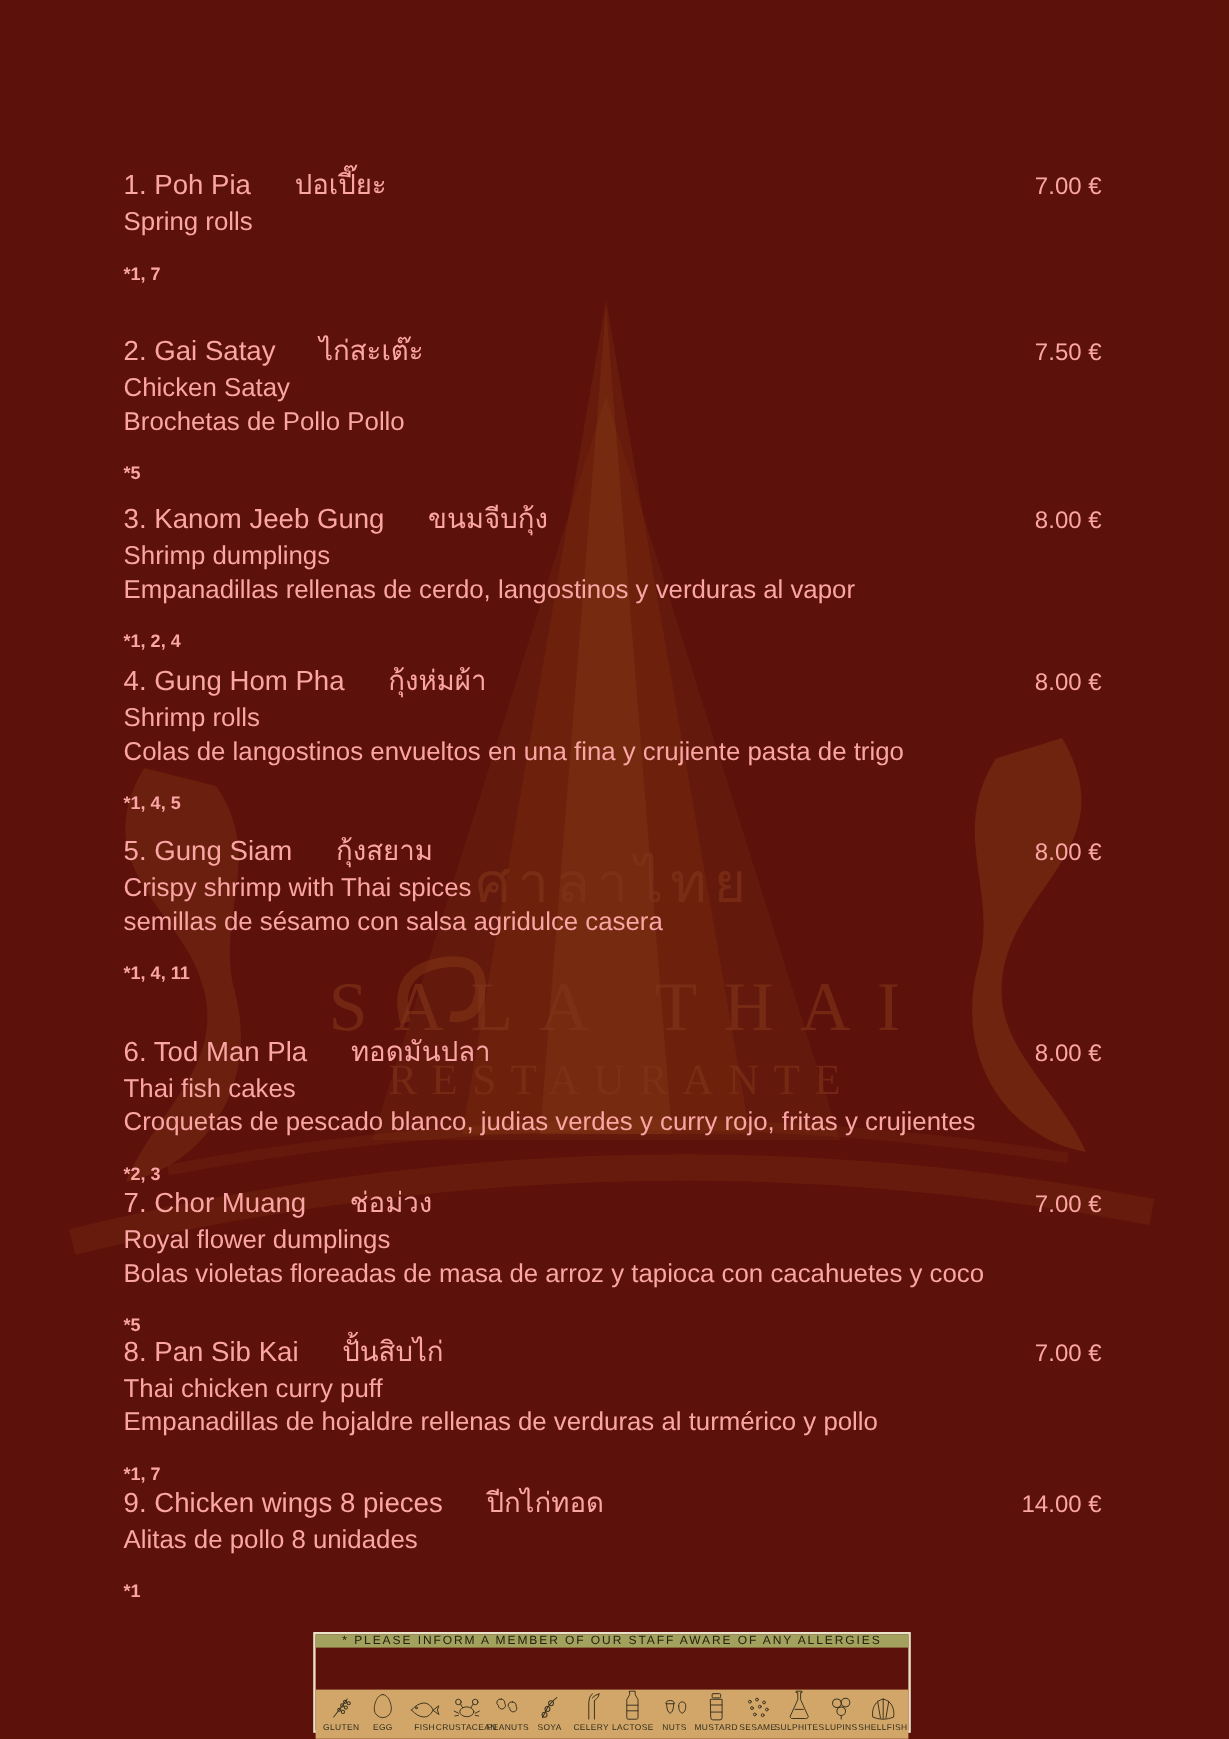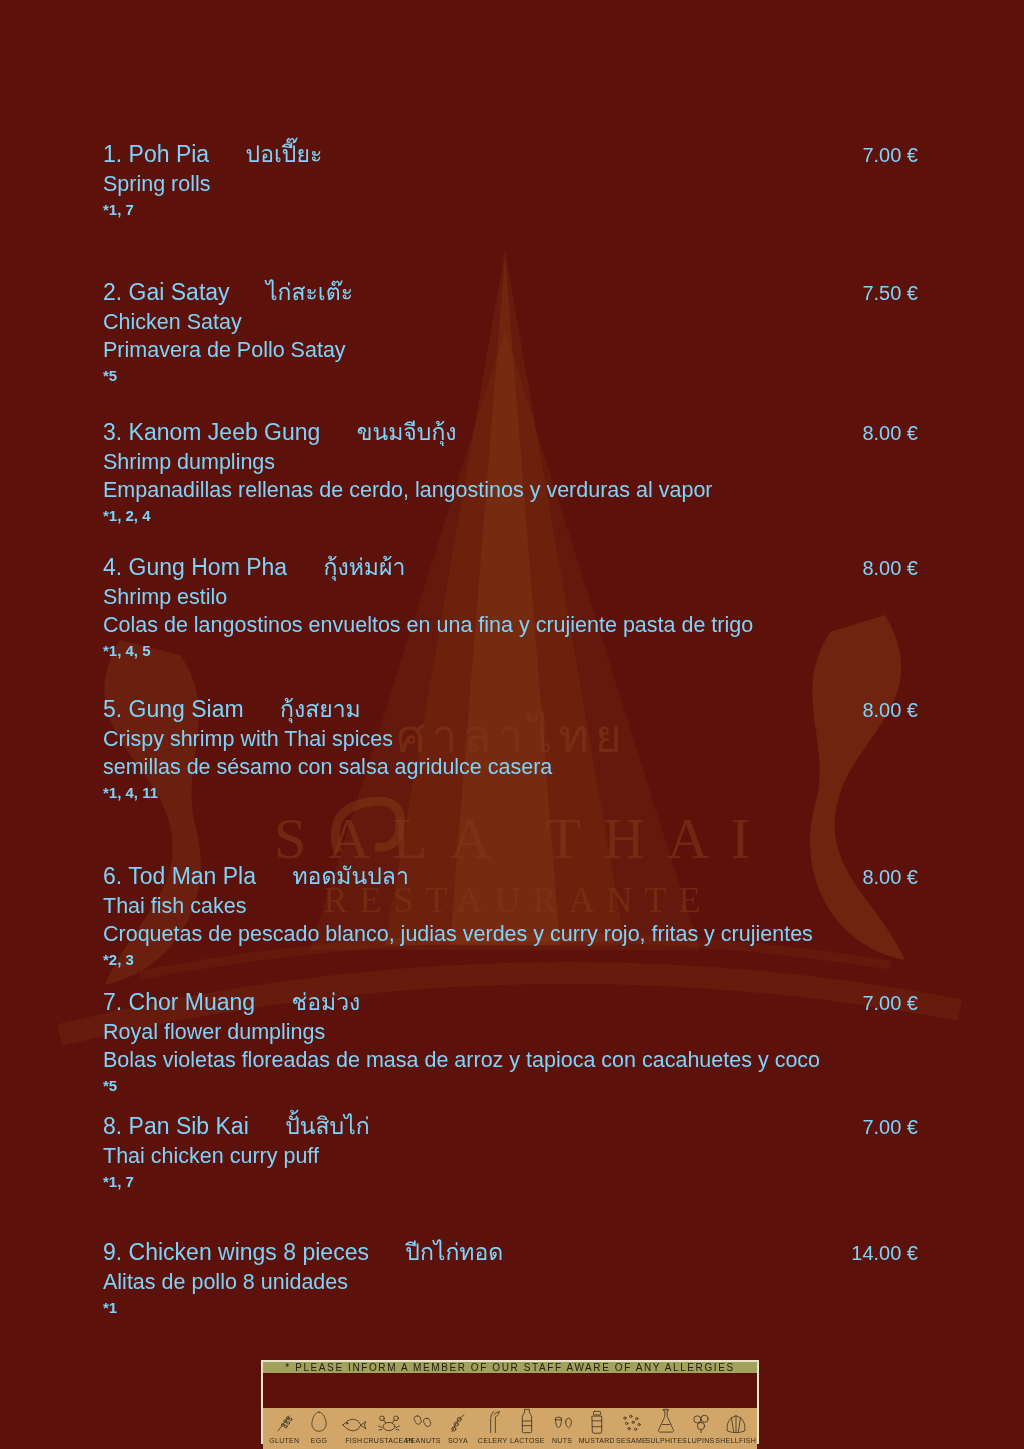--- a/index.html
+++ b/index.html
@@ -18,32 +18,32 @@
 
   
   .badge{position:absolute;left:50%;top:31px;transform:translateX(-50%);
          width:250px;height:70px;}
   .badge svg{position:absolute;inset:0;}
   .badge-text{position:absolute;inset:0;display:flex;align-items:center;justify-content:center;
               color:#ffe011;font-size:26px;font-weight:500;letter-spacing:.3px;}
 
   
   .menu{position:absolute;left:103px;top:140px;width:815px;height:1195px;}
-  .item{position:absolute;left:0;right:0;color:#7dd3fc;}
+  .item{position:absolute;left:0;right:0;color:#fca5a5;}
   .item:nth-child(1){top:0}   .item:nth-child(2){top:138px}
   .item:nth-child(3){top:278px}.item:nth-child(4){top:413px}
   .item:nth-child(5){top:555px}.item:nth-child(6){top:722px}
   .item:nth-child(7){top:848px}.item:nth-child(8){top:972px}
   .item:nth-child(9){top:1098px}
   .title-row{display:flex;justify-content:space-between;align-items:baseline;
              font-size:23px;line-height:29px;font-weight:500;}
   .title .thai{margin-left:30px;}
   .price{font-size:20px;font-weight:500;white-space:nowrap;}
   .desc{font-size:21.5px;line-height:28px;font-weight:400;}
-  .allergen-note{font-size:15px;line-height:23px;font-weight:700;}
+  .allergen-note{font-size:15px;line-height:23px;font-weight:700;margin-top:18px;}
 
   
   .allergy-bar{position:absolute;left:261px;top:1360px;width:498px;height:84px;
                border:2px solid #e9e2c9;box-sizing:border-box;display:flex;flex-direction:column;gap:35px;}
   .bar-header{height:27px;background:#a2a15d;color:#23220f;display:flex;align-items:center;
               justify-content:center;font-size:10px;letter-spacing:1.6px;font-weight:500;
               white-space:nowrap;}
   .bar-icons{flex:1;background:#d2a669;display:flex;justify-content:space-around;
              align-items:flex-start;padding:3px 4px 1px;}
   .al-cell{flex:1 1 0;display:flex;flex-direction:column;align-items:center;min-width:0;}
@@ -96,21 +96,21 @@
   <div class="item">
     <div class="title-row">
       <div class="title">
         <span class="num">2. </span>
         <span class="name">Gai Satay</span>
         <span class="thai">ไก่สะเต๊ะ</span>
       </div>
       <div class="price">7.50 €</div>
     </div>
     <div class="desc">Chicken Satay</div>
-        <div class="desc">Primavera de Pollo Satay</div>
+        <div class="desc">Brochetas de Pollo Pollo</div>
         <div class="allergen-note">*5</div>
   </div>
 
   <div class="item">
     <div class="title-row">
       <div class="title">
         <span class="num">3. </span>
         <span class="name">Kanom Jeeb Gung</span>
         <span class="thai">ขนมจีบกุ้ง</span>
       </div>
@@ -123,21 +123,21 @@
 
   <div class="item">
     <div class="title-row">
       <div class="title">
         <span class="num">4. </span>
         <span class="name">Gung Hom Pha</span>
         <span class="thai">กุ้งห่มผ้า</span>
       </div>
       <div class="price">8.00 €</div>
     </div>
-    <div class="desc">Shrimp estilo</div>
+    <div class="desc">Shrimp rolls</div>
         <div class="desc">Colas de langostinos envueltos en una fina y crujiente pasta de trigo</div>
         <div class="allergen-note">*1, 4, 5</div>
   </div>
 
   <div class="item">
     <div class="title-row">
       <div class="title">
         <span class="num">5. </span>
         <span class="name">Gung Siam</span>
         <span class="thai">กุ้งสยาม</span>
@@ -180,20 +180,21 @@
   <div class="item">
     <div class="title-row">
       <div class="title">
         <span class="num">8. </span>
         <span class="name">Pan Sib Kai</span>
         <span class="thai">ปั้นสิบไก่</span>
       </div>
       <div class="price">7.00 €</div>
     </div>
     <div class="desc">Thai chicken curry puff</div>
+        <div class="desc">Empanadillas de hojaldre rellenas de verduras al turmérico y pollo</div>
         <div class="allergen-note">*1, 7</div>
   </div>
 
   <div class="item">
     <div class="title-row">
       <div class="title">
         <span class="num">9. </span>
         <span class="name">Chicken wings  8 pieces</span>
         <span class="thai">ปีกไก่ทอด</span>
       </div>

